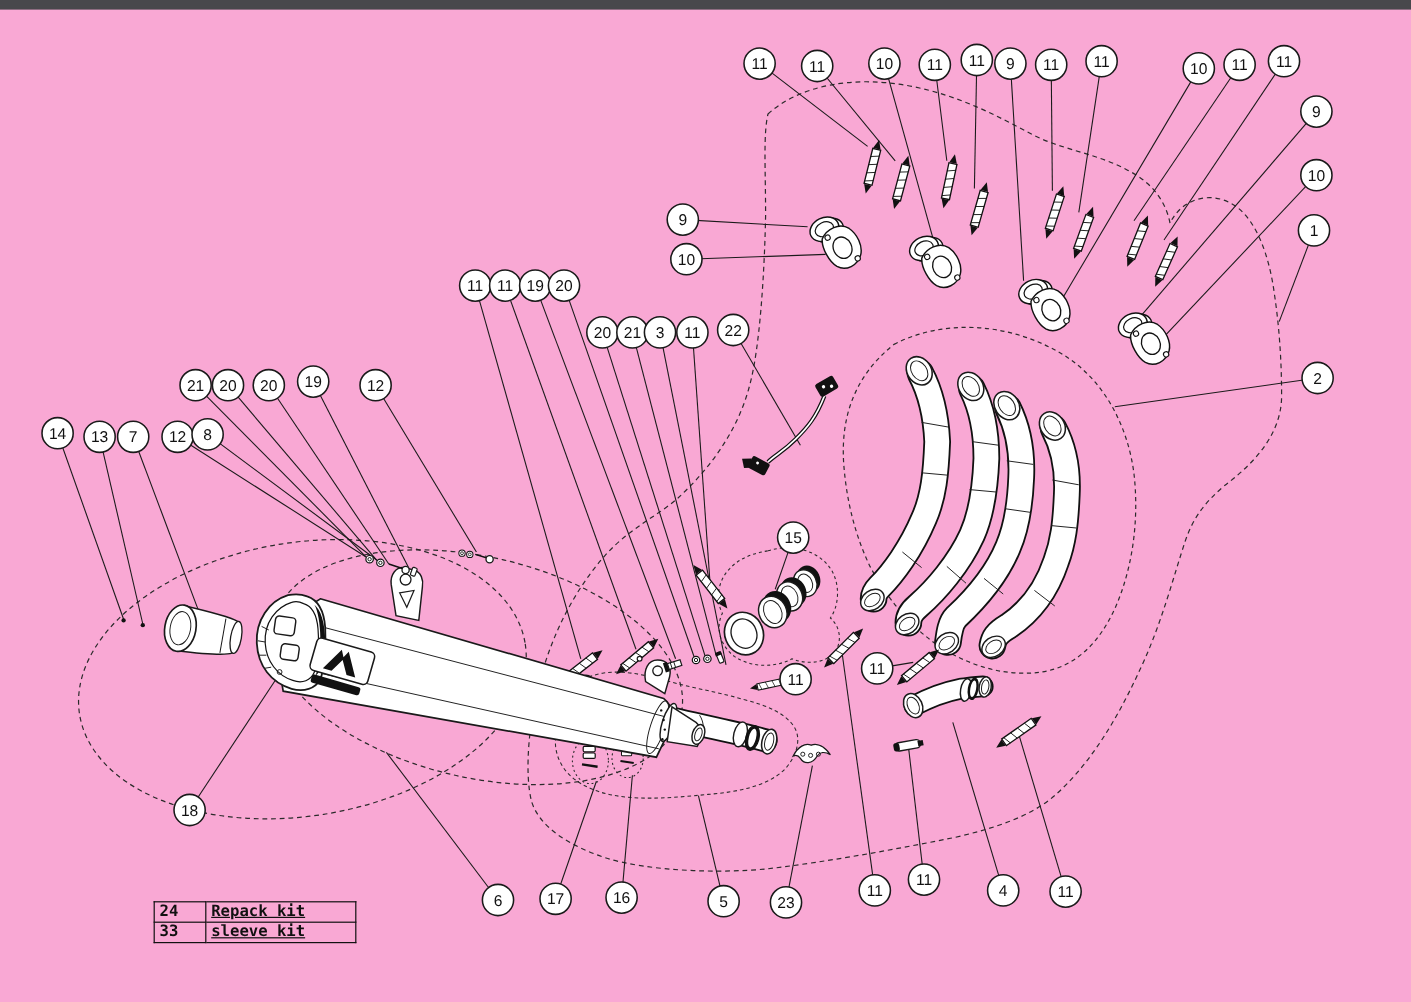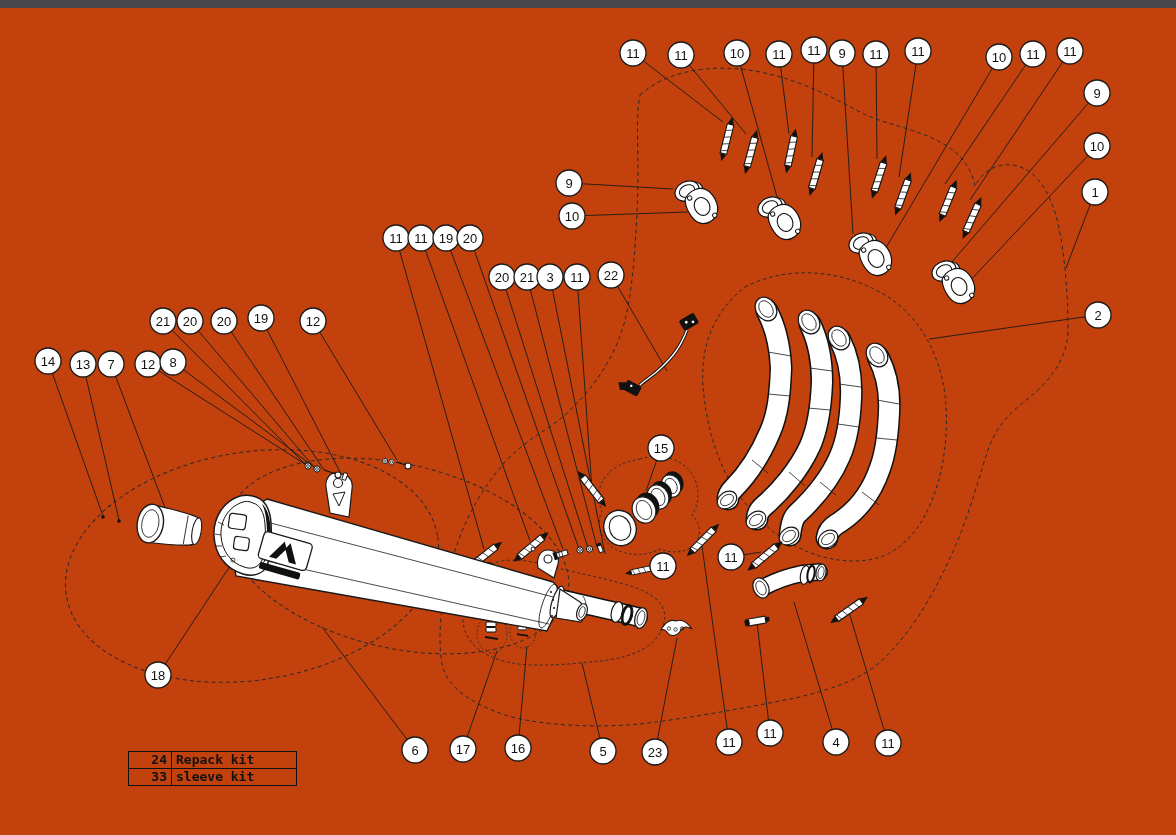--- a/index.html
+++ b/index.html
@@ -1,28 +1,28 @@
 <!DOCTYPE html>
 <html><head>
 <meta charset="utf-8">
 <style>
   html,body{margin:0;padding:0;background:#fff;}
-  #stage{position:relative;width:1176px;height:835px;background:#c2410c;overflow:hidden;
+  #stage{position:relative;width:1176px;height:835px;background:#f9a8d4;overflow:hidden;
          font-family:"Liberation Sans",sans-serif;}
   #topbar{position:absolute;left:0;top:0;width:1176px;height:8px;}
   #diagram{position:absolute;left:0;top:0;}
   .ballooncircle{fill:#fff;stroke:#1a1a1a;stroke-width:1.3;}
   .balloontext{font-family:"Liberation Sans",sans-serif;font-size:13px;fill:#111;
                text-anchor:middle;}
   #parts-table{position:absolute;left:128px;top:751px;border-collapse:collapse;
                font-family:"DejaVu Sans Mono",monospace;font-size:13px;font-weight:bold;
                color:#111;}
   #parts-table td{border:1px solid #111;height:16px;padding:0 4px 0 4px;line-height:16px;}
-  #parts-table td.ref{width:34px;text-align:right;}
-  #parts-table td.lbl{width:116px;}
+  #parts-table td.ref{width:34px;}
+  #parts-table td.lbl{width:116px;text-decoration:underline;}
   .outline{fill:#fff;stroke:#1a1a1a;}
   .thin{fill:none;stroke:#1a1a1a;stroke-width:0.8;}
 </style>
 </head>
 <body>
 <div id="stage">
 
 <div id="topbar" style="background: rgb(72, 72, 76);"></div>
 
 <svg id="diagram" width="1176" height="835" viewBox="0 0 1176 835" xmlns="http://www.w3.org/2000/svg">

